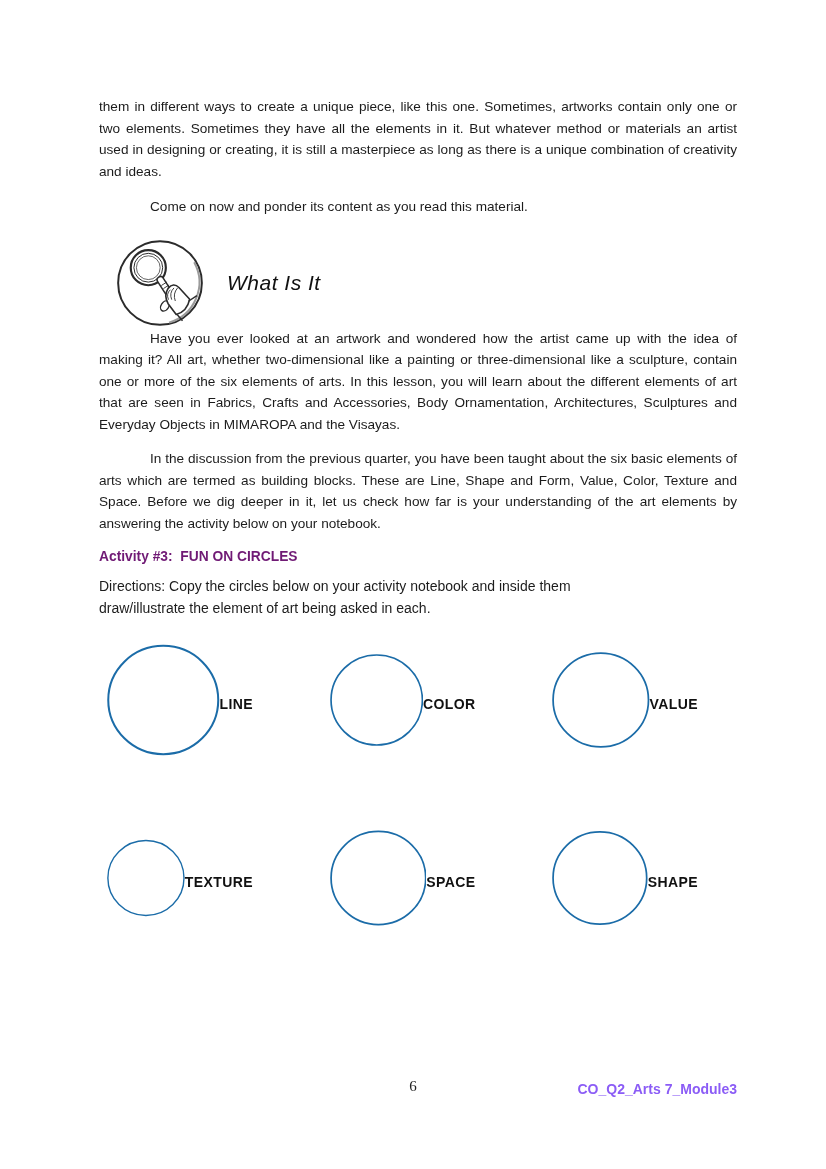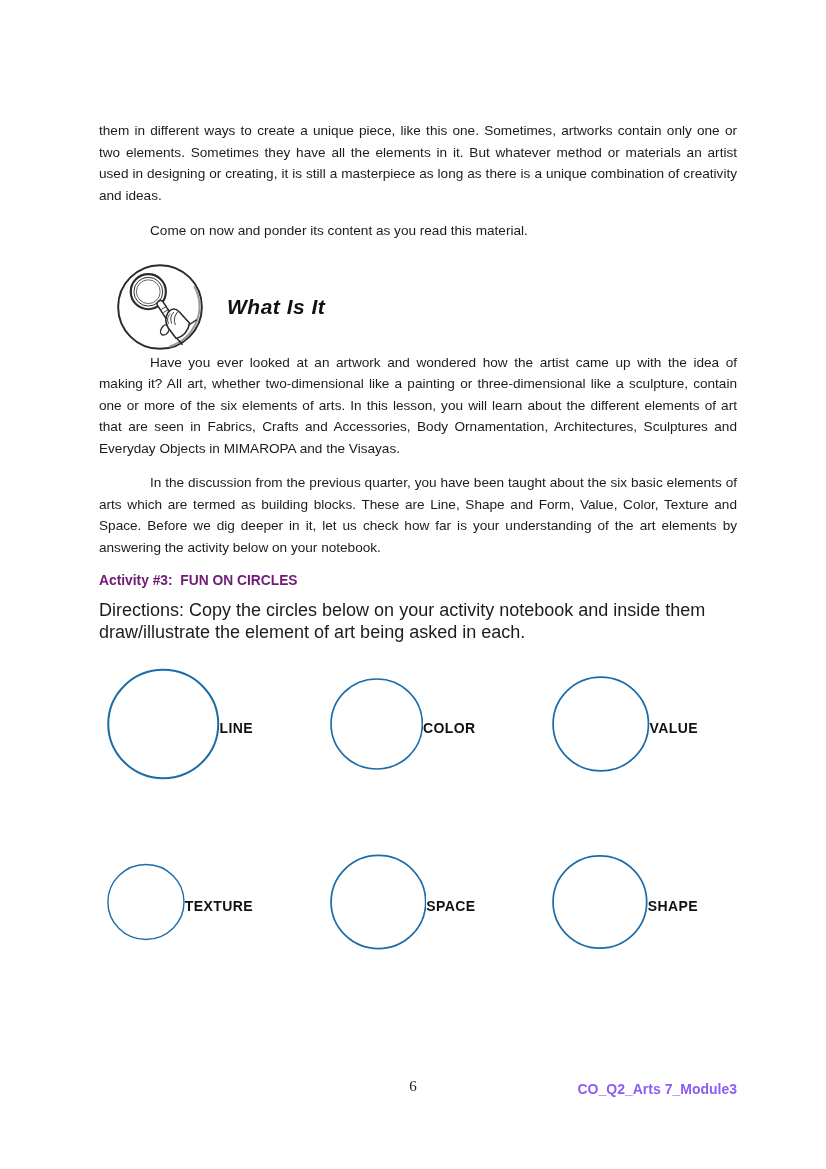--- a/index.html
+++ b/index.html
@@ -10,21 +10,21 @@
     background: #ffffff;
     overflow: hidden;
     font-family: "Liberation Sans", sans-serif;
     color: #1a1a1a;
   }
   .content {
     position: absolute;
     left: 99px;
     top: 0;
     width: 638px;
-    padding-top: 120px;
+    padding-top: 96px;
   }
   .para {
     font-size: 13.6px;
     line-height: 21.5px;
     text-align: justify;
     margin: 0;
     color: #1c1c1c;
   }
   .indent { text-indent: 51px; }
   .para-single {
@@ -38,37 +38,37 @@
     margin-top: 20px;
     margin-left: 16px;
     height: 90px;
     display: flex;
     align-items: center;
     gap: 22px;
   }
   .icon-wrap { width: 90px; height: 90px; flex: 0 0 auto; }
   .section-title {
     font-size: 21px;
-    font-weight: bold;
+    font-weight: normal;
     font-style: italic;
     letter-spacing: 0.5px;
     color: #111;
   }
   .p3 { }
   .p4 { margin-top: 13px; }
   .activity-heading {
     margin-top: 15px;
     font-size: 13.8px;
     font-weight: bold;
     white-space: pre-wrap;
     color: #701a75;
   }
   .directions {
     margin-top: 12px;
-    font-size: 18px;
+    font-size: 14px;
     line-height: 21.5px;
     color: #1c1c1c;
   }
   .circles-grid {
     margin-top: 15px;
     display: flex;
     justify-content: space-between;
     padding-left: 8px;
     padding-right: 39px;
   }

